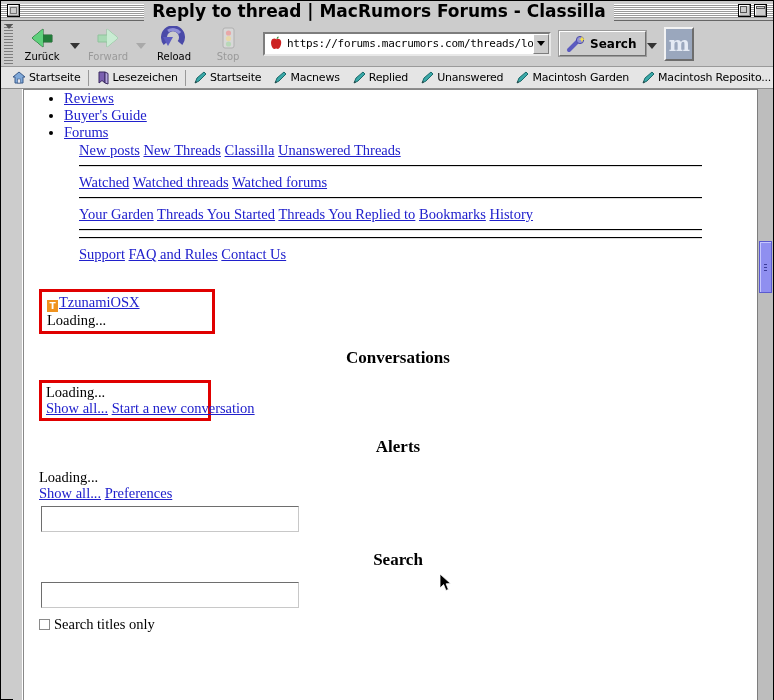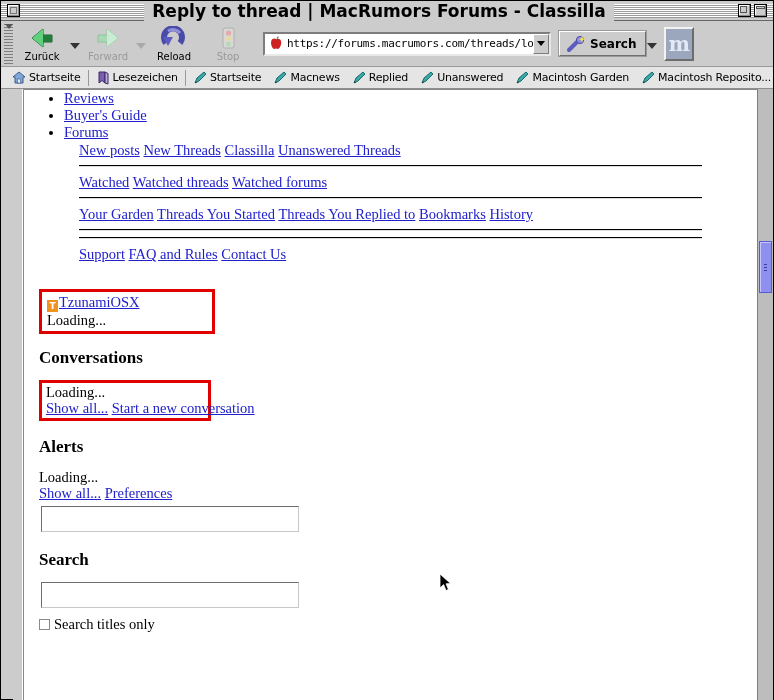--- a/index.html
+++ b/index.html
@@ -204,21 +204,21 @@
   .navlist li{margin:0;line-height:17px;}
   .navrow{padding-left:55px;line-height:18px;}
   .hr{
     height:1px;background:#000;margin:6px 55px 6px 55px;
     border-bottom:1px solid #ddd;
   }
 
   .sec{padding-left:15px;}
   h2.h{
     font-family:"Liberation Serif","DejaVu Serif",serif;
-    font-size:17px;font-weight:bold;margin:14px 0 12px 0;
+    font-size:17px;font-weight:bold;margin:14px 0 12px 0;text-align:center;
   }
   .redbox{border:3px solid #e00000;box-sizing:border-box;display:inline-block;}
   .avatar{
     display:inline-block;width:11px;height:12px;background:#f0931e;
     color:#fff;font-size:9px;line-height:12px;text-align:center;
     font-family:"DejaVu Sans",sans-serif;vertical-align:-2px;
     margin-right:1px;font-weight:bold;
   }
   .loading{line-height:16px;}
   .inputbox{

